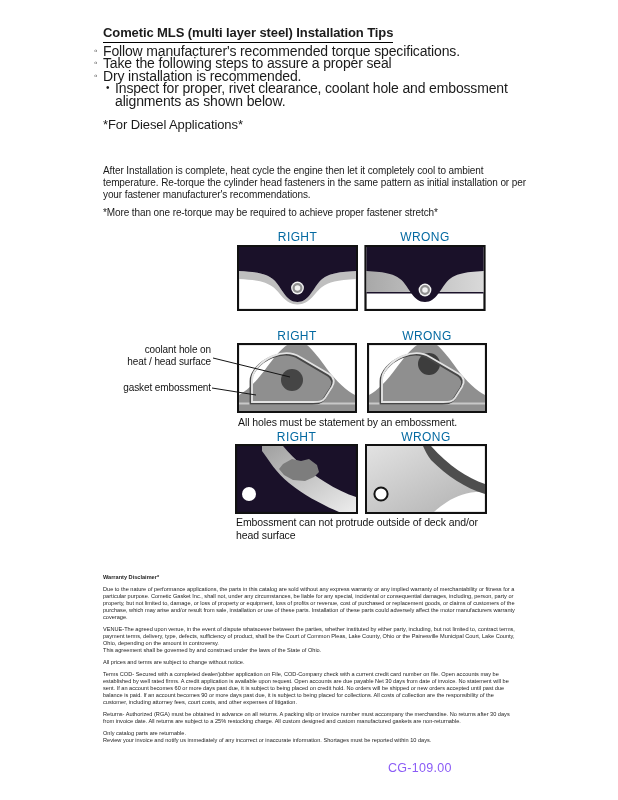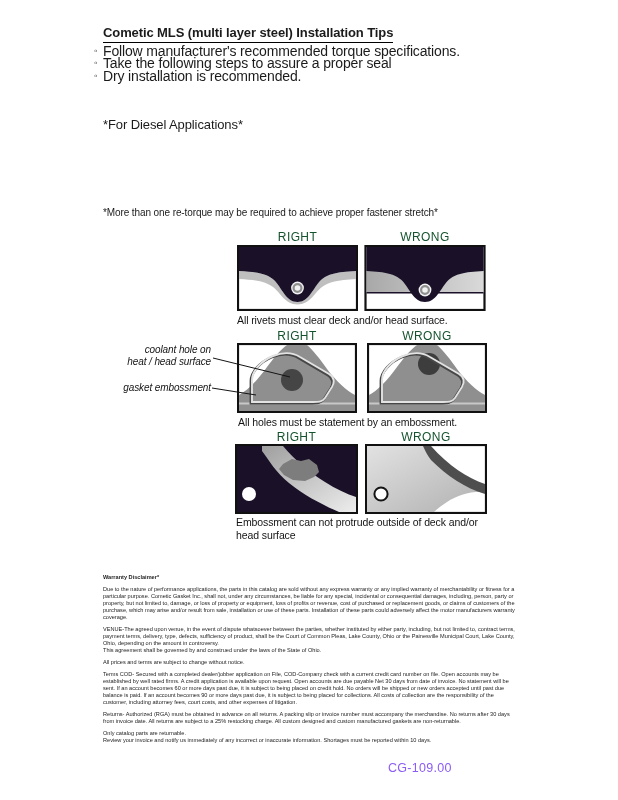--- a/index.html
+++ b/index.html
@@ -27,26 +27,26 @@
   .subtips{margin-left:12px;}
   .subtip{position:relative;padding-left:9px;}
   .subtip::before{content:"•";position:absolute;left:0;top:0;font-size:10px;}
   
   .diesel-heading{left:103px;top:117px;font-size:13px;font-weight:normal;letter-spacing:-0.1px;}
   .body-par{left:103px;width:438px;font-size:10px;line-height:11.8px;letter-spacing:-0.1px;}
   .par1{top:136px;}
   .par2{top:165px;}
   .note{top:207px;}
   
-  .dlabel{font-size:12px;letter-spacing:0.4px;text-align:center;color:#14532d;}
+  .dlabel{font-size:12px;letter-spacing:0.4px;text-align:center;color:#0369a1;}
   .caption{font-size:10.5px;letter-spacing:-0.1px;color:#141414;}
   .diagram-box{position:absolute;}
   .diagram-box svg{display:block;width:100%;height:100%;}
   
-  .ann{font-size:10px;line-height:11.5px;text-align:right;letter-spacing:-0.1px;color:#141414;font-style:italic;}
+  .ann{font-size:10px;line-height:11.5px;text-align:right;letter-spacing:-0.1px;color:#141414;}
   
   .legal{left:103px;top:574px;width:416px;font-size:5.6px;line-height:7px;color:#1e1e1e;}
   .legal .lt{font-weight:bold;margin:0 0 5px 0;}
   .lp{margin:0 0 5px 0;}
   .lp.mb0{margin-bottom:0;}
   
   .footer-code{left:388px;top:761px;font-size:12.5px;letter-spacing:0.3px;color:#8b5cf6;}
   .overlay{left:0;top:0;width:618px;height:800px;pointer-events:none;}
 </style>
 </head>
@@ -54,24 +54,26 @@
 
 <div class="page">
 
   <div class="abs doc-title">Cometic MLS (multi layer steel) Installation Tips</div>
 
   <div class="abs tips">
     <div class="tip">Follow manufacturer's recommended torque specifications.</div>
     <div class="tip">Take the following steps to assure a proper seal</div>
     <div class="tip">Dry installation is recommended.</div>
     <div class="subtips">
+      <div class="subtip">Inspect for proper, rivet clearance, coolant hole and embossment alignments as shown below.</div>
     </div>
   </div>
 
   <div class="abs diesel-heading">*For Diesel Applications*</div>
+  <div class="abs body-par par2">After Installation is complete, heat cycle the engine then let it completely cool to ambient temperature. Re-torque the cylinder head fasteners in the same pattern as initial installation or per your fastener manufacturer's recommendations.</div>
   <div class="abs body-par note">*More than one re-torque may be required to achieve proper fastener stretch*</div>
 
   <div class="abs dlabel" style="left:237px;top:230px;width:121px;">RIGHT</div>
   <div class="abs dlabel" style="left:364px;top:230px;width:122px;">WRONG</div>
 
   <div class="diagram-box" style="left:237px;top:245px;width:121px;height:66px;">
     <svg viewBox="0 0 121 66">
       <rect x="1" y="1" width="119" height="64" fill="#ffffff" stroke="#111" stroke-width="2.2"></rect>
 
       <path d="M2,26 C22,27 30,29 37,35 C45,43 49,57 60.5,57 C72,57 76,43 84,35 C91,29 99,27 119,26
@@ -98,21 +100,20 @@
       <rect x="2" y="26" width="117" height="21.5" fill="url(#g1)"></rect>
       <rect x="2" y="47" width="117" height="1.5" fill="#1a1129"></rect>
 
       <path d="M2,2 H119 V26 C99,27 91,29 84,35 C76,43 72,57 60.5,57 C49,57 45,43 37,35 C30,29 22,27 2,26 Z" fill="#1a1129"></path>
 
       <circle cx="60.5" cy="45" r="6.4" fill="#f2f2f2"></circle>
       <circle cx="60.5" cy="45" r="3.9" fill="#f2f2f2" stroke="#8f8f8f" stroke-width="2.2"></circle>
     </svg>
   </div>
 
-  <div class="abs caption" style="left:237px;top:314px;">All rivets must clear deck and/or head surface.</div>
 
   <div class="abs dlabel" style="left:237px;top:329px;width:120px;">RIGHT</div>
   <div class="abs dlabel" style="left:367px;top:329px;width:120px;">WRONG</div>
 
   <div class="abs ann" style="left:111px;top:344px;width:100px;">
     <div>coolant hole on</div>
     <div>heat / head surface</div>
   </div>
   <div class="abs ann" style="left:111px;top:382px;width:100px;">gasket embossment</div>
 

